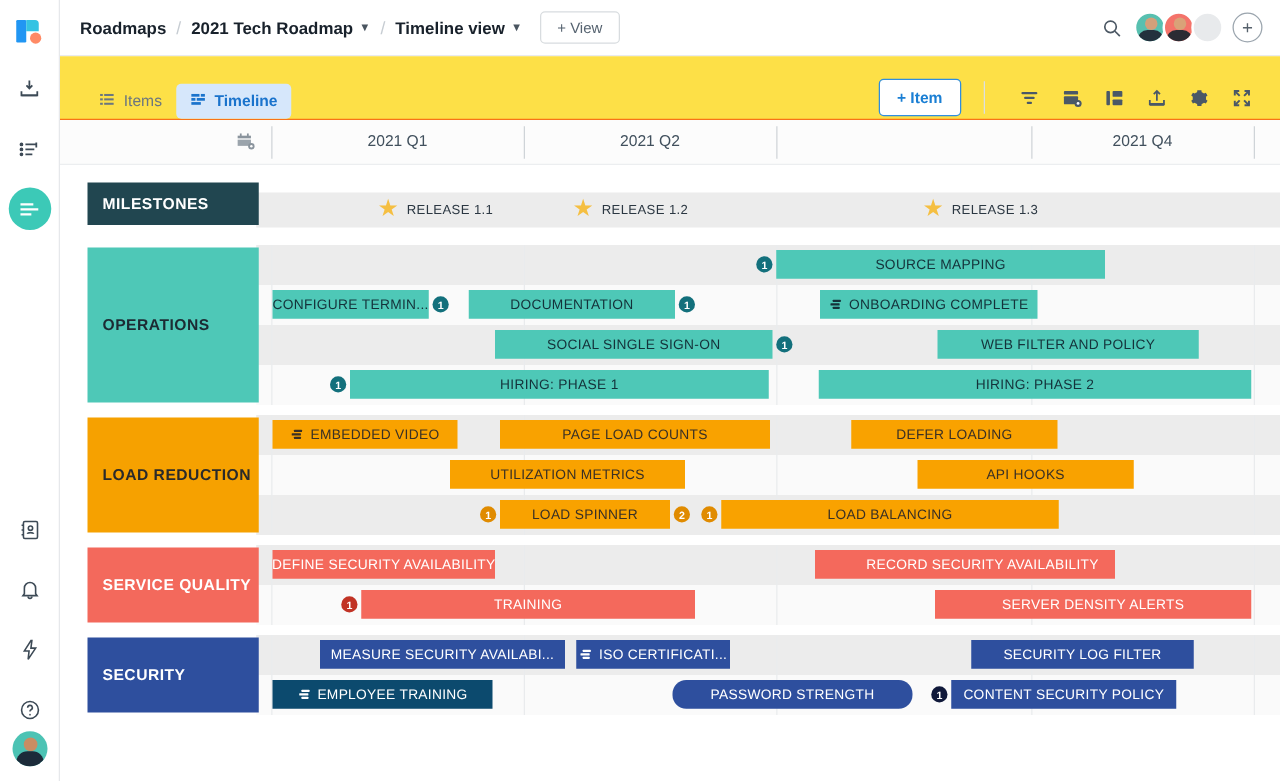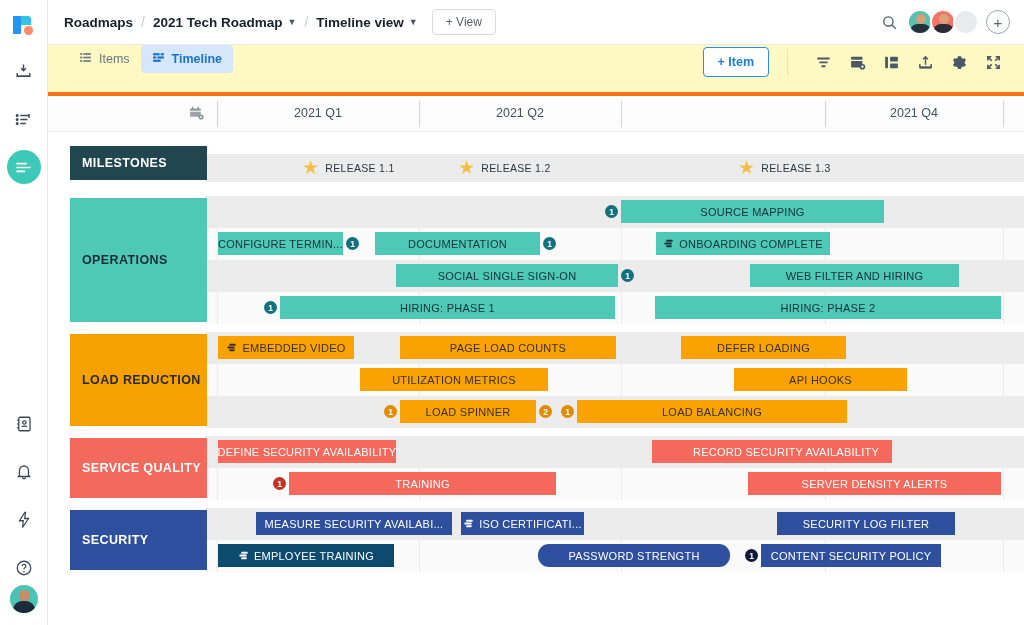--- a/index.html
+++ b/index.html
@@ -63,22 +63,22 @@
   .ava2 .hd { background: #d9a278; } .ava2 .bd { background: #2b2b33; }
   .ava-add {
     width: 24px; height: 24px; border-radius: 50%; border: 1px solid #9aa4ad;
     display: flex; align-items: center; justify-content: center;
     font-size: 15px; color: #56616c; margin-left: 7px; cursor: pointer; background: #fff;
   }
 
   
   .toolbar {
     position: absolute; left: 48px; top: 45px; width: 976px; height: 51px;
-    background: #fef9c3; border-bottom: 4px solid #f97316;
-    display: flex; align-items: flex-start; padding: 0 14px 0 20px;
+    background: #fde047; border-bottom: 1px solid #f97316;
+    display: flex; align-items: flex-end; padding: 0 14px 0 20px;
   }
   .vtab {
     height: 28px; padding: 0 11px; border-radius: 4px; display: flex;
     align-items: center; gap: 7px; font-size: 12.5px; color: #6b767f; cursor: pointer;
   }
   .vtab.active { background: #d6e7fb; color: #1a73cc; font-weight: bold; }
   .toolbar-right { margin-left: auto; display: flex; align-items: center; }
   .btn-item {
     height: 30px; padding: 0 14px; border: 1px solid #2f8ee0; border-radius: 4px;
     background: #fff; color: #1a7fd4; font-size: 12.5px; font-weight: bold;
@@ -367,21 +367,21 @@
         <div class="grid-line" style="left: 169px; top: 164px; height: 32px;"></div>
         <div class="grid-line" style="left: 371px; top: 164px; height: 32px;"></div>
         <div class="grid-line" style="left: 573px; top: 164px; height: 32px;"></div>
         <div class="grid-line" style="left: 777px; top: 164px; height: 32px;"></div>
         <div class="grid-line" style="left: 955px; top: 164px; height: 32px;"></div>
         <div class="bar" style="left: 348px; width: 222px; top: 168px; background: rgb(78, 200, 183); color: rgb(20, 50, 58);">
           <span>SOCIAL SINGLE SIGN-ON</span>
         </div>
         <div class="badge" style="background: rgb(19, 112, 124); top: 173px; left: 573px;">1</div>
         <div class="bar" style="left: 702px; width: 209px; top: 168px; background: rgb(78, 200, 183); color: rgb(20, 50, 58);">
-          <span>WEB FILTER AND HIRING</span>
+          <span>WEB FILTER AND POLICY</span>
         </div>
         <div class="lane-row" style="top: 196px; height: 32px; background: rgb(250, 250, 250);"></div>
         <div class="grid-line" style="left: 169px; top: 196px; height: 32px;"></div>
         <div class="grid-line" style="left: 371px; top: 196px; height: 32px;"></div>
         <div class="grid-line" style="left: 573px; top: 196px; height: 32px;"></div>
         <div class="grid-line" style="left: 777px; top: 196px; height: 32px;"></div>
         <div class="grid-line" style="left: 955px; top: 196px; height: 32px;"></div>
         <div class="bar" style="left: 232px; width: 335px; top: 200px; background: rgb(78, 200, 183); color: rgb(20, 50, 58);">
           <span>HIRING: PHASE 1</span>
         </div>
@@ -391,21 +391,21 @@
         </div>
         <div class="lane-label" style="left: 22px; top: 102px; width: 137px; height: 124px; background: rgb(78, 200, 183); color: rgb(28, 43, 51);">
           <span>OPERATIONS</span>
         </div>
         <div class="lane-row" style="top: 236px; height: 32px; background: rgb(236, 236, 236);"></div>
         <div class="grid-line" style="left: 169px; top: 236px; height: 32px;"></div>
         <div class="grid-line" style="left: 371px; top: 236px; height: 32px;"></div>
         <div class="grid-line" style="left: 573px; top: 236px; height: 32px;"></div>
         <div class="grid-line" style="left: 777px; top: 236px; height: 32px;"></div>
         <div class="grid-line" style="left: 955px; top: 236px; height: 32px;"></div>
-        <div class="bar" style="left: 170px; width: 136px; top: 240px; background: rgb(249, 162, 0); color: rgb(58, 48, 36); text-align: right;">
+        <div class="bar" style="left: 170px; width: 148px; top: 240px; background: rgb(249, 162, 0); color: rgb(58, 48, 36); text-align: right;">
           <span class="bicon">
             <svg width="11" height="11" viewBox="0 0 24 24" fill="currentColor">
               <rect x="7" y="4" width="14" height="4" rx="1"></rect>
               <rect x="3" y="10" width="16" height="4" rx="1"></rect>
               <rect x="7" y="16" width="12" height="4" rx="1"></rect>
             </svg>
           </span>
           <span>EMBEDDED VIDEO</span>
         </div>
         <div class="bar" style="left: 352px; width: 216px; top: 240px; background: rgb(249, 162, 0); color: rgb(58, 48, 36);">

